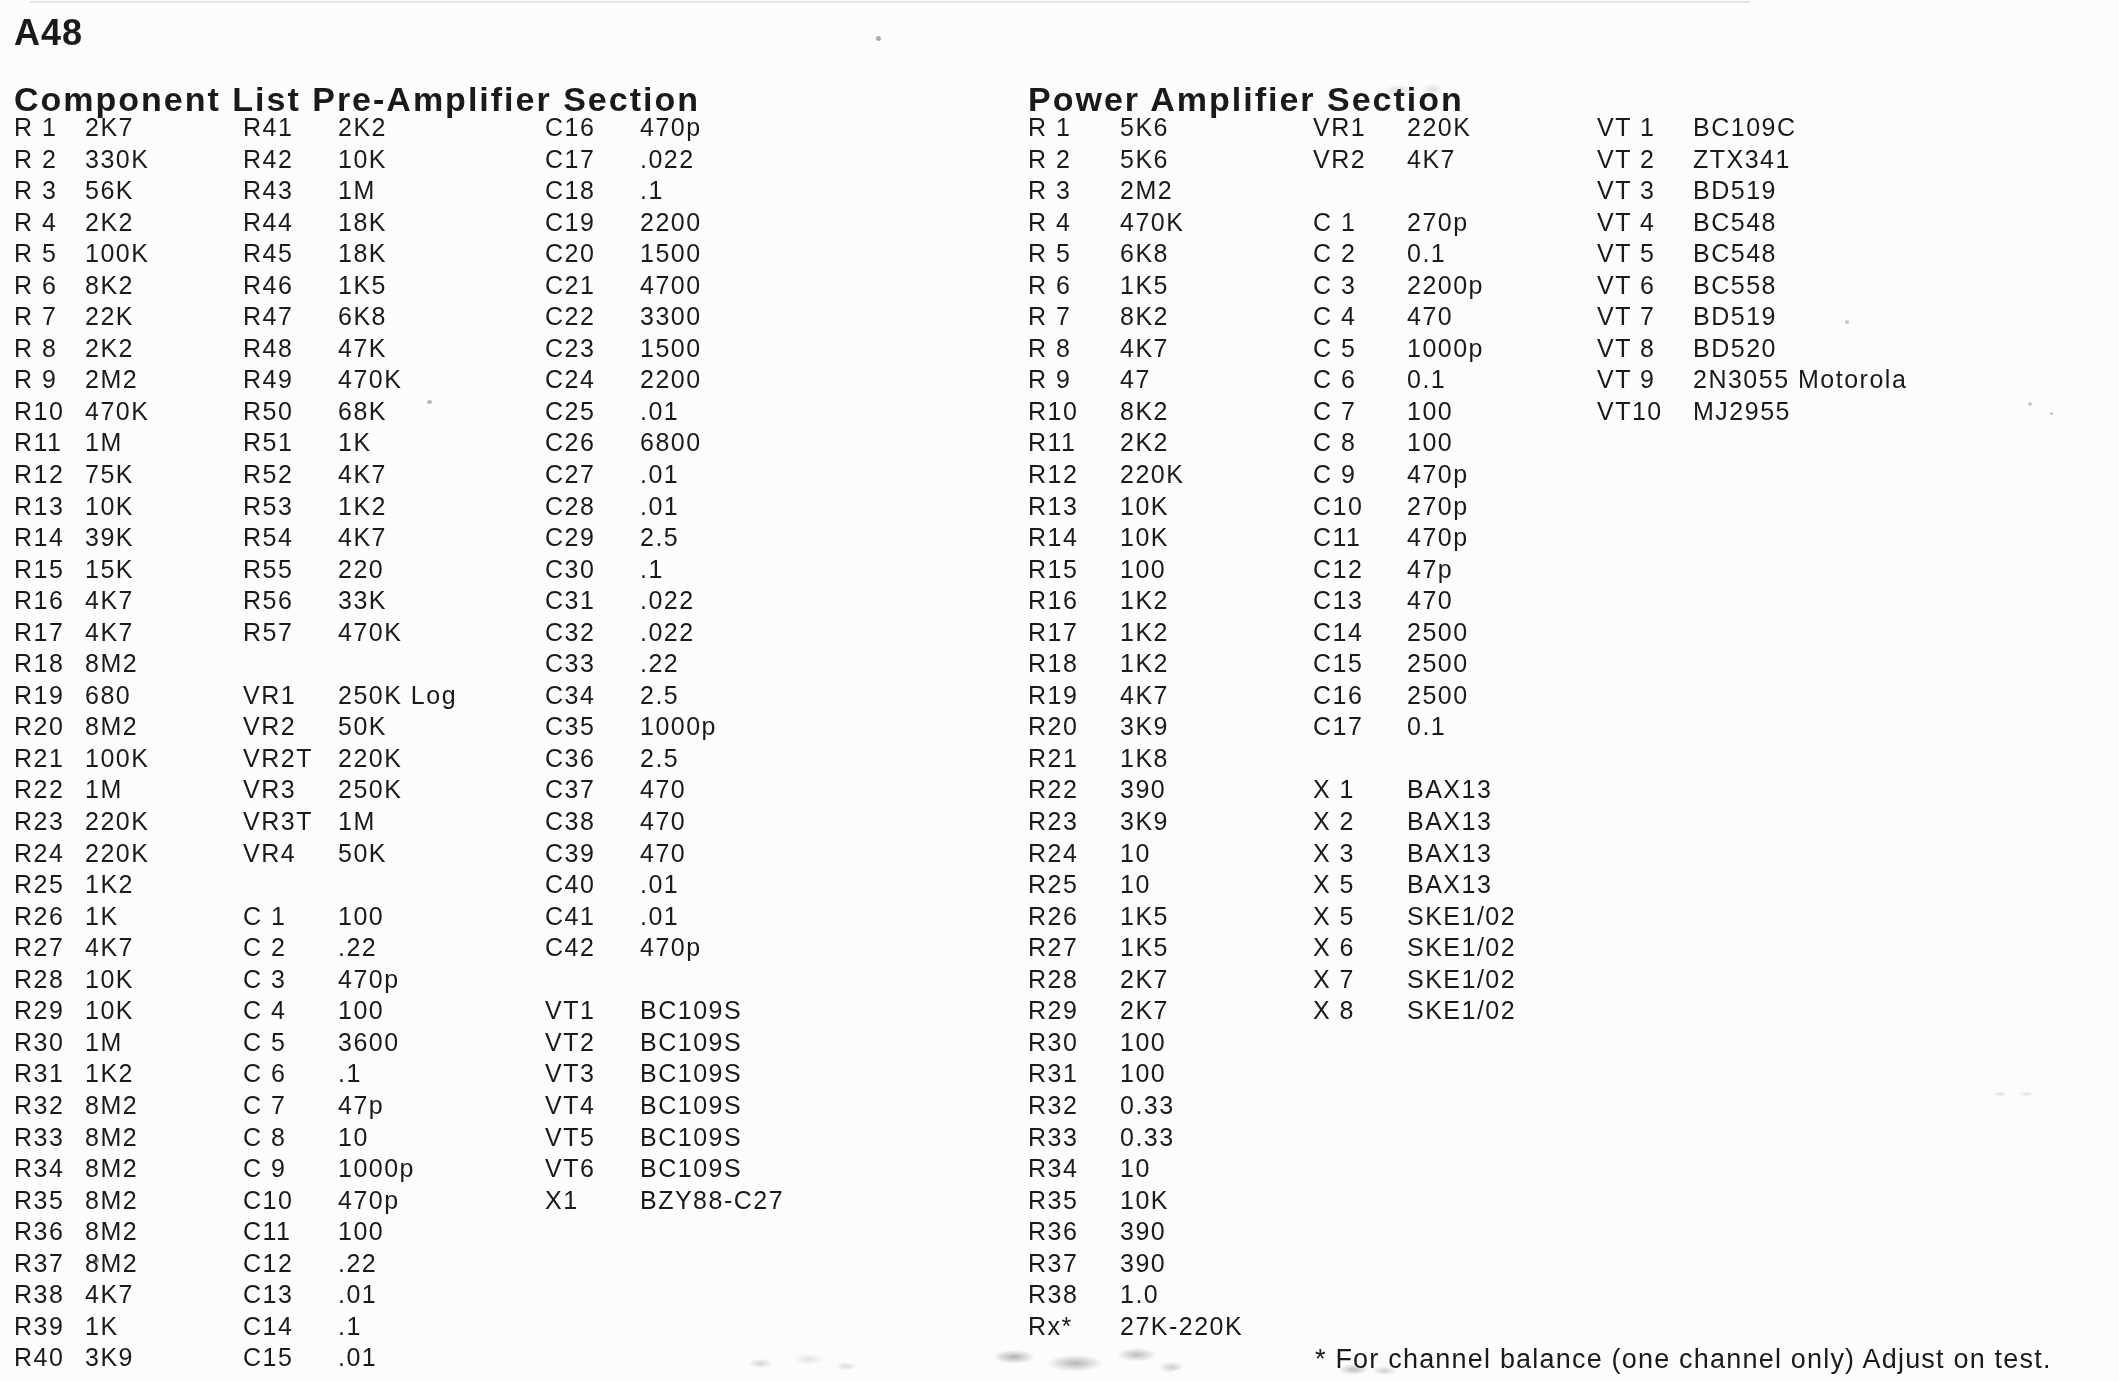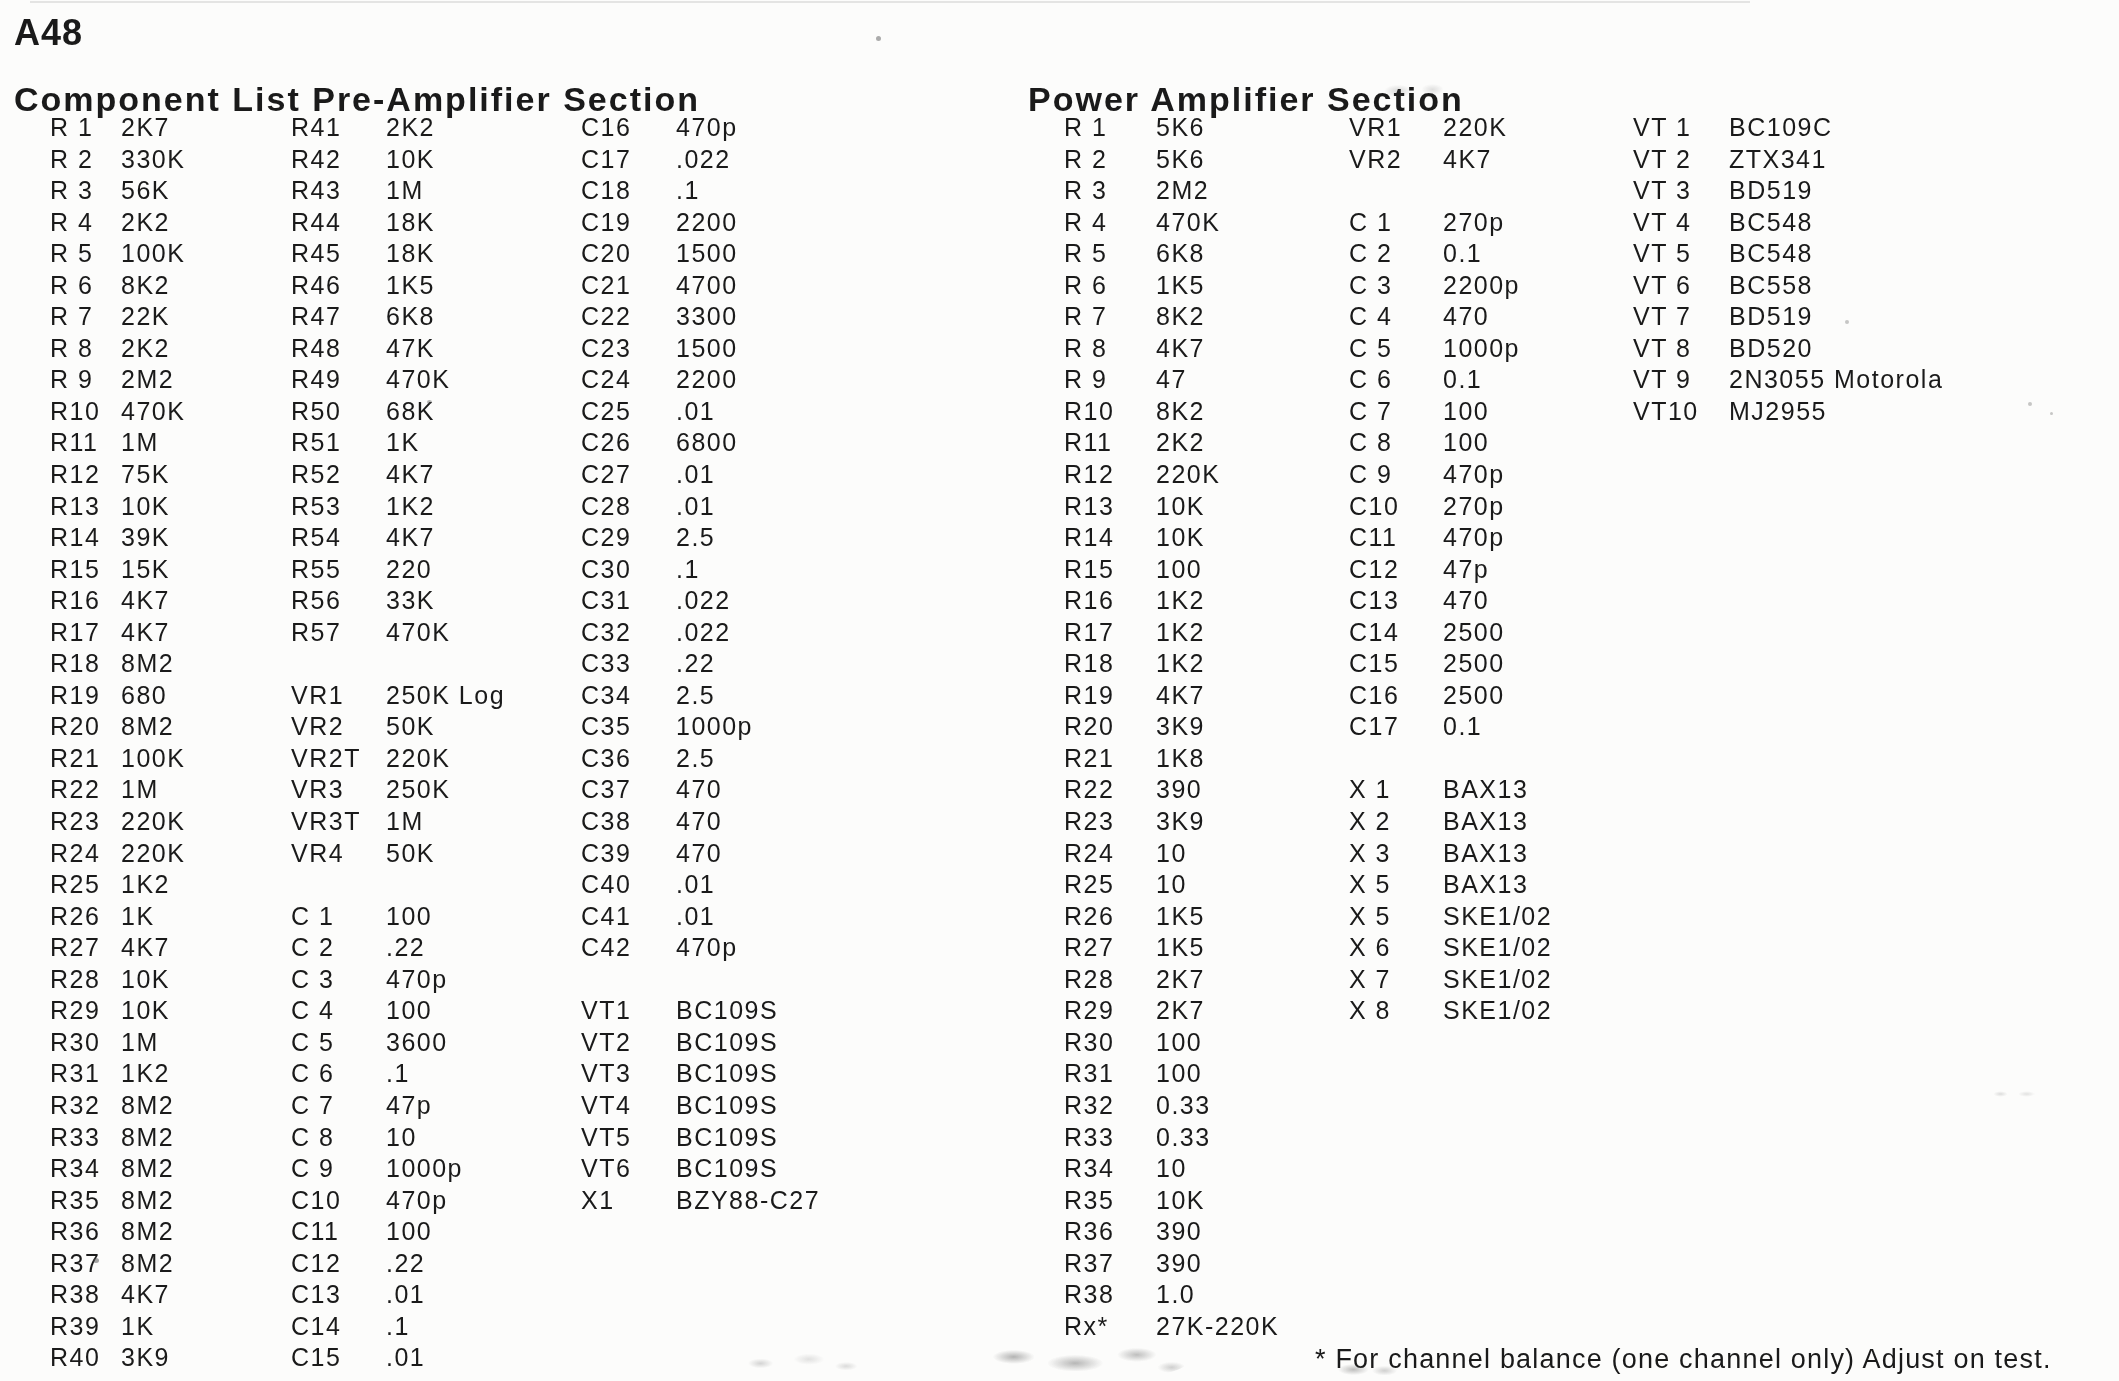--- a/index.html
+++ b/index.html
@@ -10,21 +10,21 @@
     -webkit-font-smoothing:antialiased;
   }
   .doc-code{
     position:absolute;left:14px;top:12px;
     font-size:36px;font-weight:700;letter-spacing:1px;
   }
   .section-title{
     position:absolute;top:40px;
     font-size:34px;font-weight:700;letter-spacing:2px;white-space:nowrap;margin-top:40px;
   }
-  .col{position:absolute;top:112px;font-size:25px;letter-spacing:1.5px;margin-left:36px;}
+  .col{position:absolute;top:112px;font-size:25px;letter-spacing:1.5px;}
   .row{height:31.55px;line-height:31.55px;white-space:nowrap;}
   .des{display:inline-block;}
   .col-pa1 .des{width:71px}
   .col-pa2 .des{width:95px}
   .col-pa3 .des{width:95px}
   .col-pw1 .des{width:92px}
   .col-pw2 .des{width:94px}
   .col-pw3 .des{width:96px}
   .footnote{
     position:absolute;left:1315px;top:1344px;
@@ -105,21 +105,21 @@
     <div class="row"><span class="des">R32</span><span class="val">8M2</span></div>
     <div class="row"><span class="des">R33</span><span class="val">8M2</span></div>
     <div class="row"><span class="des">R34</span><span class="val">8M2</span></div>
     <div class="row"><span class="des">R35</span><span class="val">8M2</span></div>
     <div class="row"><span class="des">R36</span><span class="val">8M2</span></div>
     <div class="row"><span class="des">R37</span><span class="val">8M2</span></div>
     <div class="row"><span class="des">R38</span><span class="val">4K7</span></div>
     <div class="row"><span class="des">R39</span><span class="val">1K</span></div>
     <div class="row"><span class="des">R40</span><span class="val">3K9</span></div>
   </div>
-<div class="col col-pa2" style="left:255px">
+<div class="col col-pa2" style="left:243px">
     <div class="row"><span class="des">R41</span><span class="val">2K2</span></div>
     <div class="row"><span class="des">R42</span><span class="val">10K</span></div>
     <div class="row"><span class="des">R43</span><span class="val">1M</span></div>
     <div class="row"><span class="des">R44</span><span class="val">18K</span></div>
     <div class="row"><span class="des">R45</span><span class="val">18K</span></div>
     <div class="row"><span class="des">R46</span><span class="val">1K5</span></div>
     <div class="row"><span class="des">R47</span><span class="val">6K8</span></div>
     <div class="row"><span class="des">R48</span><span class="val">47K</span></div>
     <div class="row"><span class="des">R49</span><span class="val">470K</span></div>
     <div class="row"><span class="des">R50</span><span class="val">68K</span></div>

